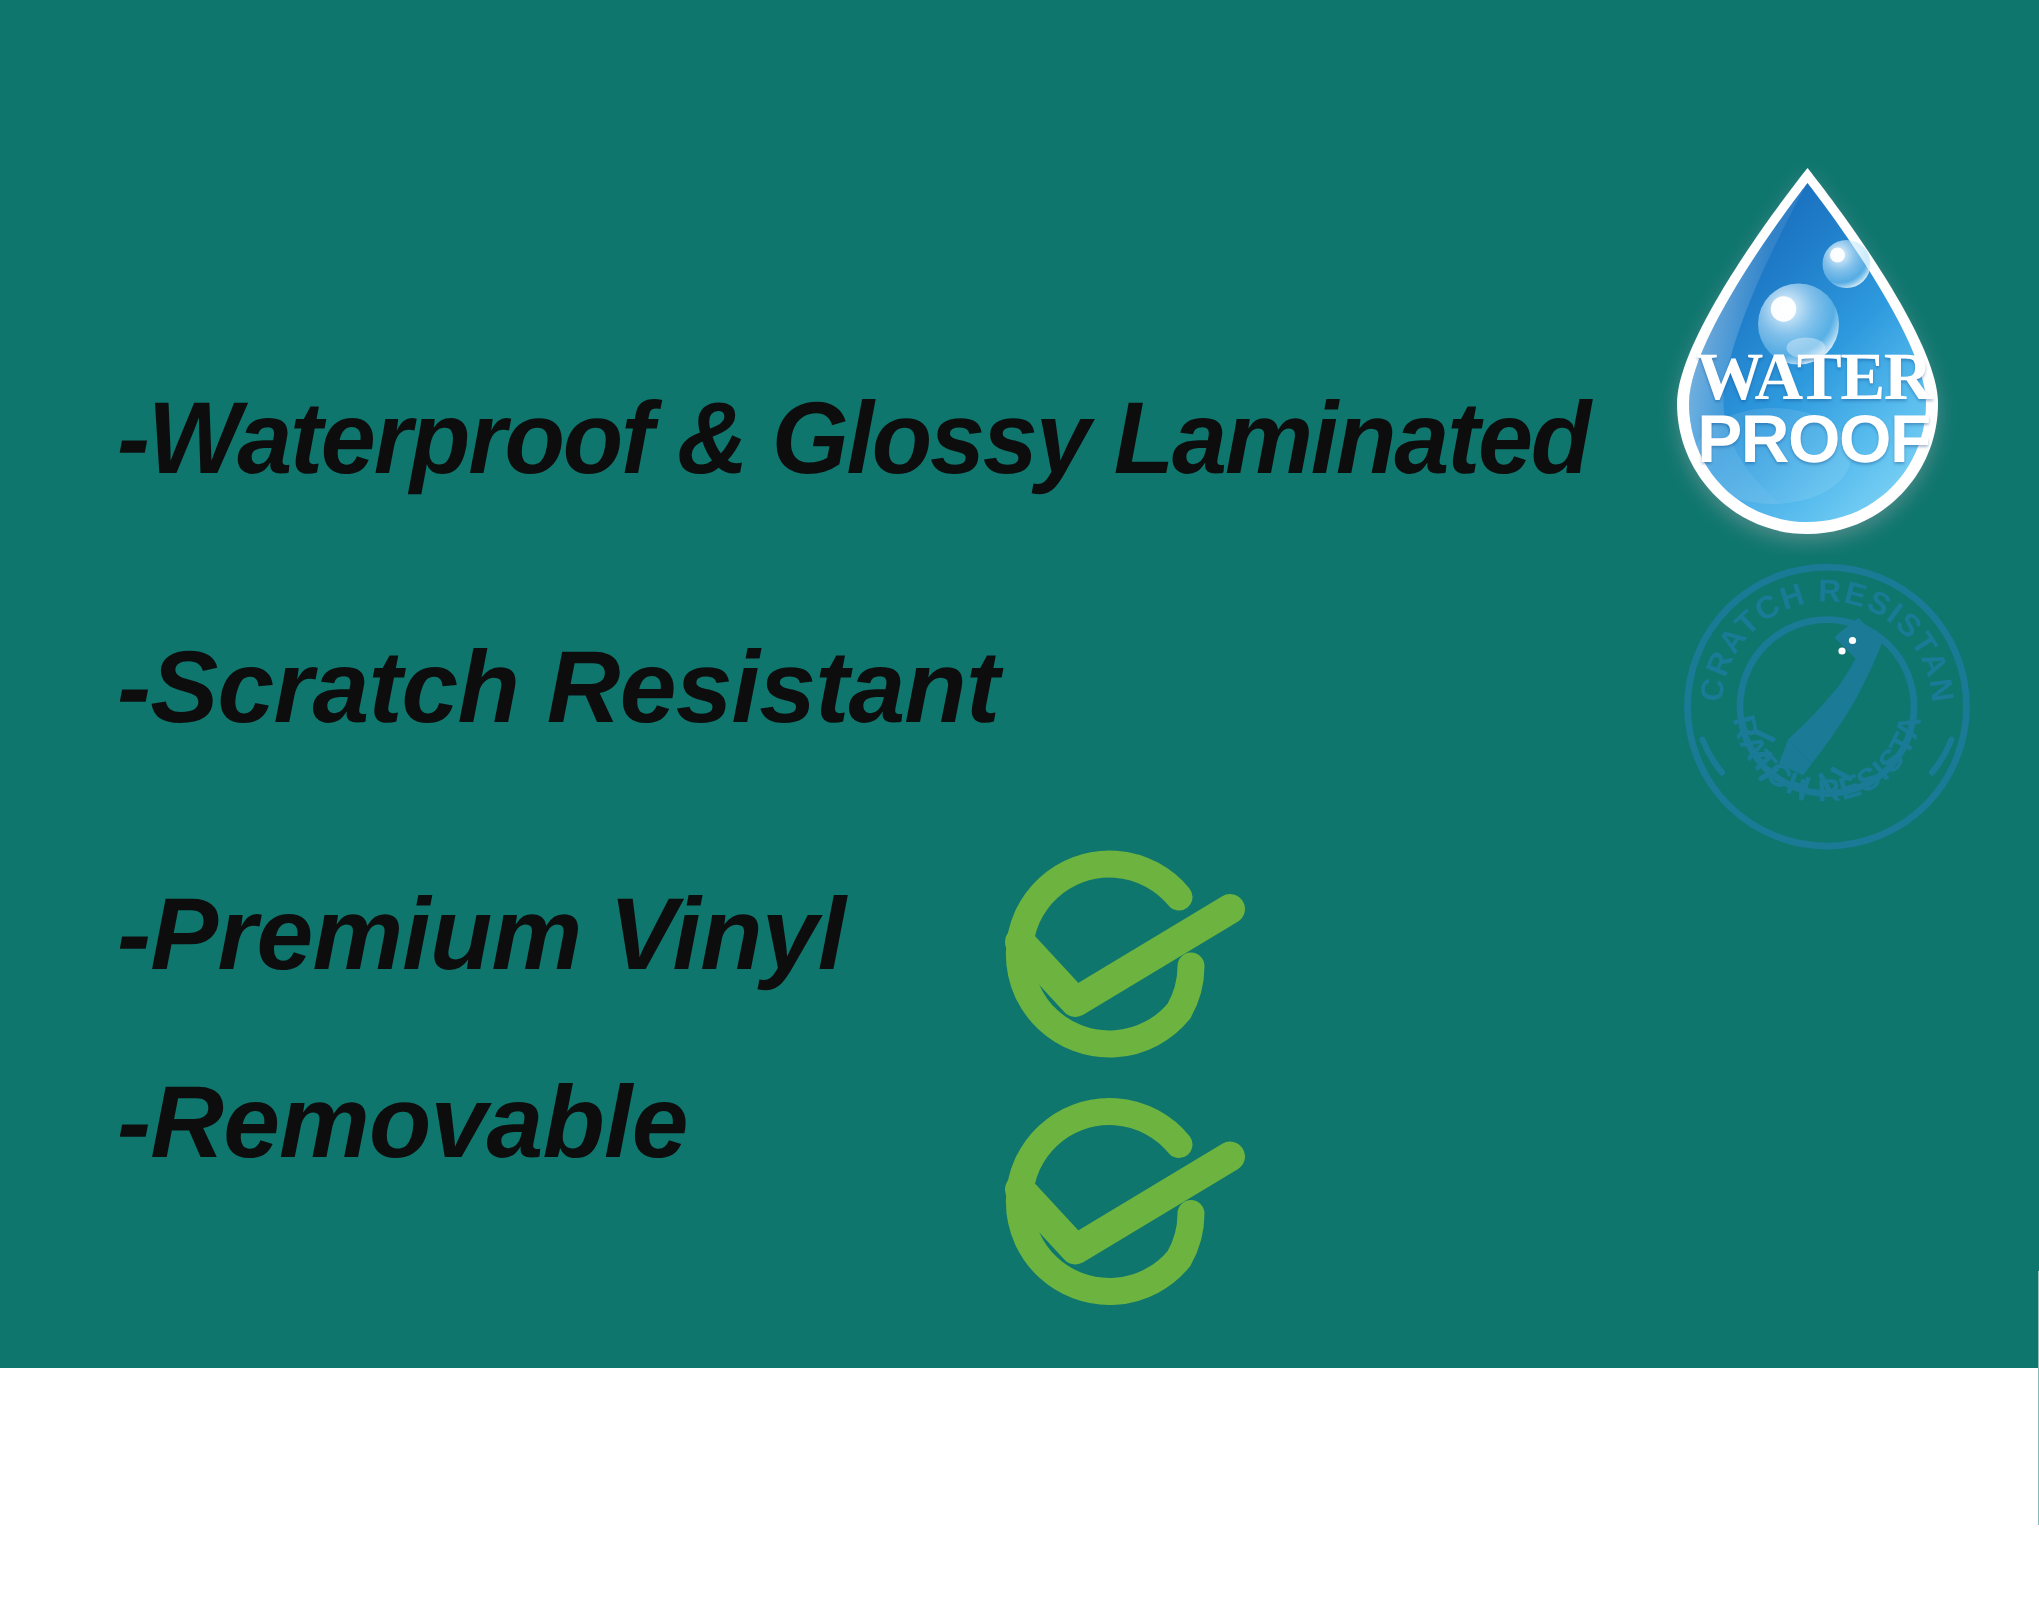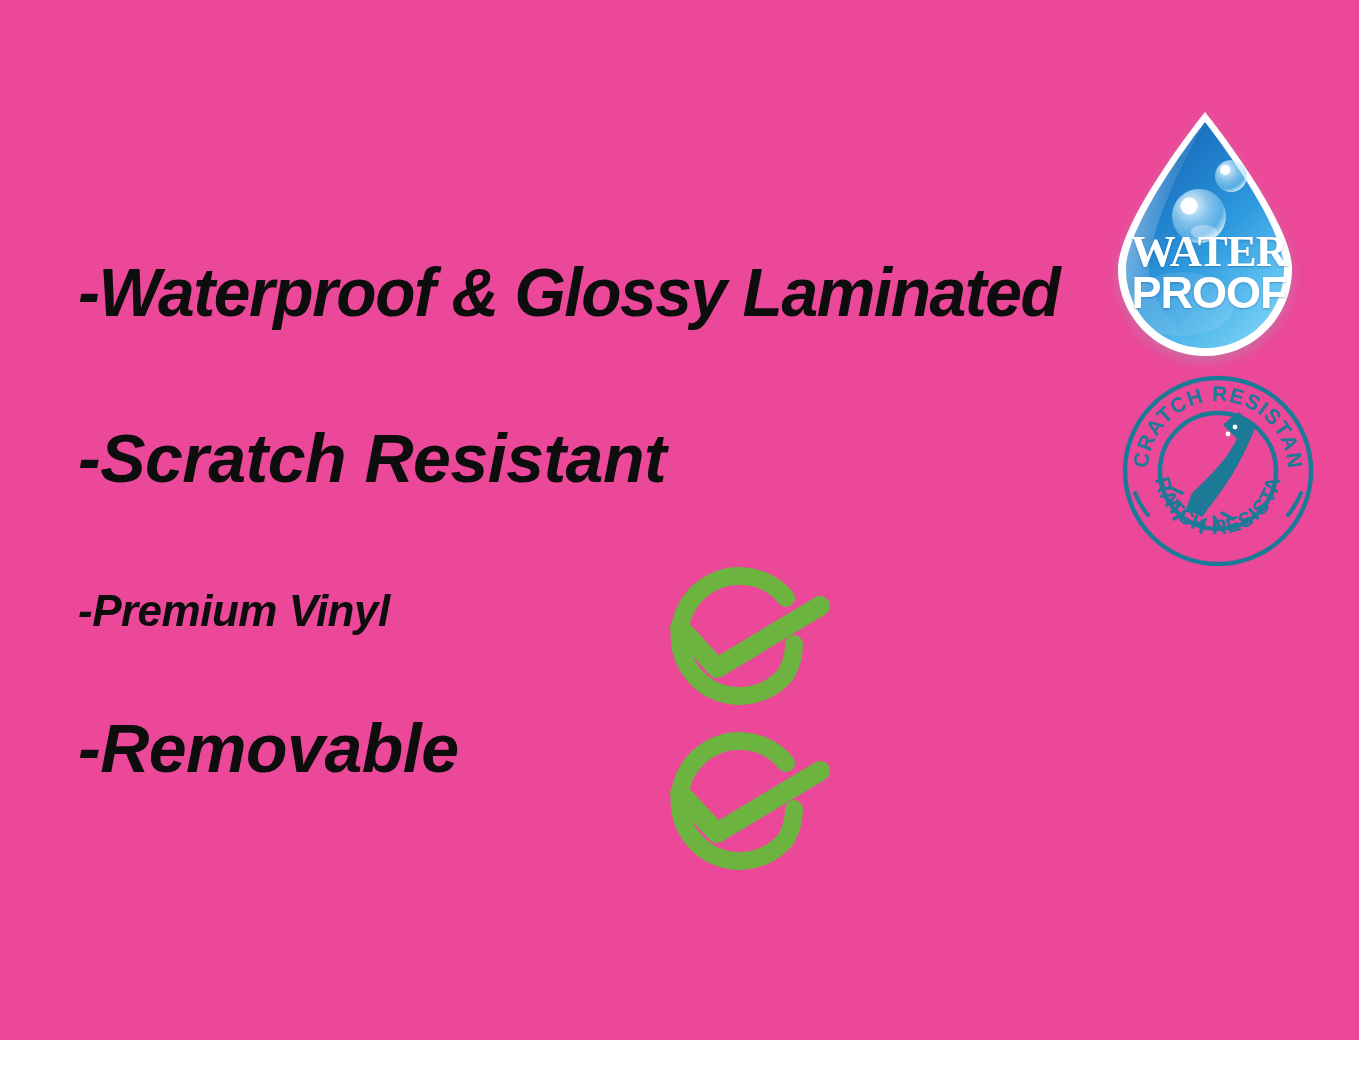--- a/index.html
+++ b/index.html
@@ -3,42 +3,42 @@
 <meta charset="utf-8">
 <style>
   html, body {
     margin: 0;
     padding: 0;
     background: #ffffff;
   }
   #canvas {
     position: relative;
     width: 1359px;
-    height: 1040px;
-    background: #ec4899;
+    height: 912px;
+    background: #0f766e;
     overflow: hidden;
     font-family: "Liberation Sans", sans-serif;
   }
 
   
   .feature-line {
     position: absolute;
     left: 78px;
     color: #0d0d0d;
     font-family: "Liberation Sans", sans-serif;
     font-weight: bold;
     font-style: italic;
     font-size: 66px;
     line-height: 1;
     letter-spacing: -0.5px;
     white-space: nowrap;
   }
   .feature-line.l0 { top: 258px; font-size: 68px; letter-spacing: -1.5px; transform: scaleX(0.97); transform-origin: left center; }
   .feature-line.l1 { top: 424px; font-size: 68px; letter-spacing: -0.5px; }
-  .feature-line.l2 { top: 589px; font-size: 44px; letter-spacing: -0.5px; }
+  .feature-line.l2 { top: 589px; font-size: 68px; letter-spacing: -0.5px; }
   .feature-line.l3 { top: 714px; font-size: 68px; letter-spacing: -0.5px; }
 
   
   .check-icon {
     position: absolute;
   }
   .check-icon.c0 { left: 634px; top: 556px; }
   .check-icon.c1 { left: 634px; top: 721px; }
 
   

